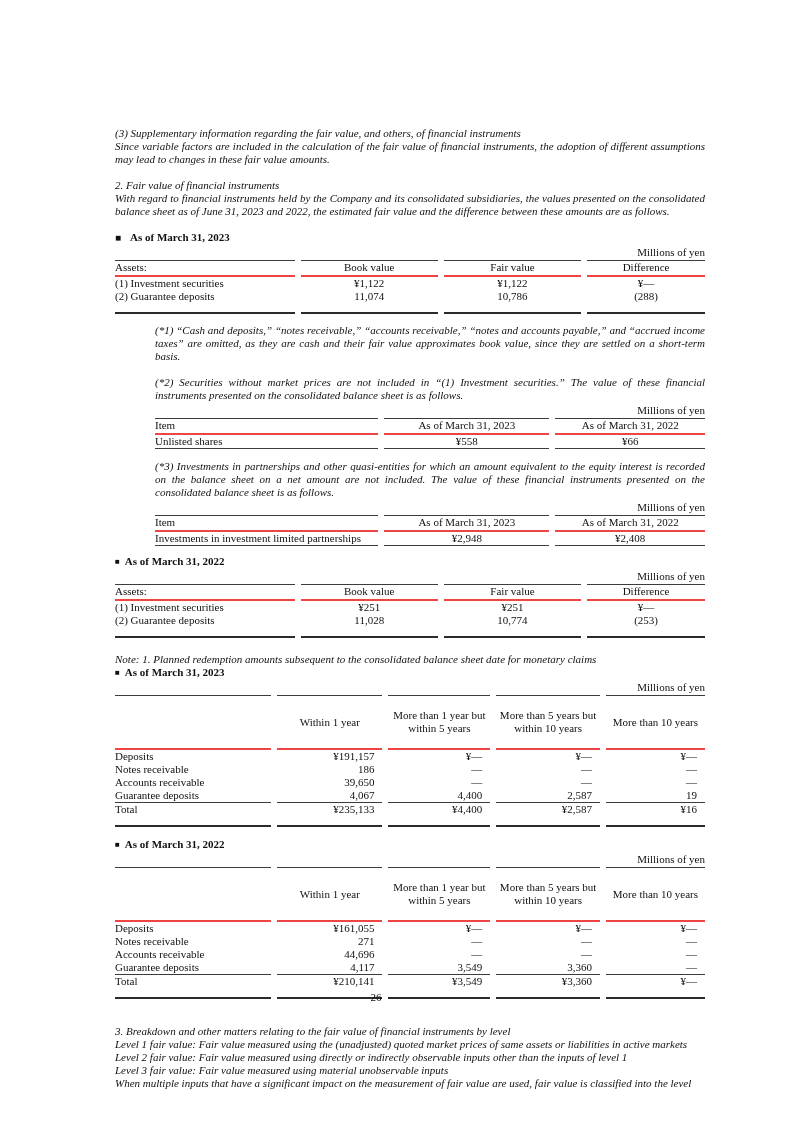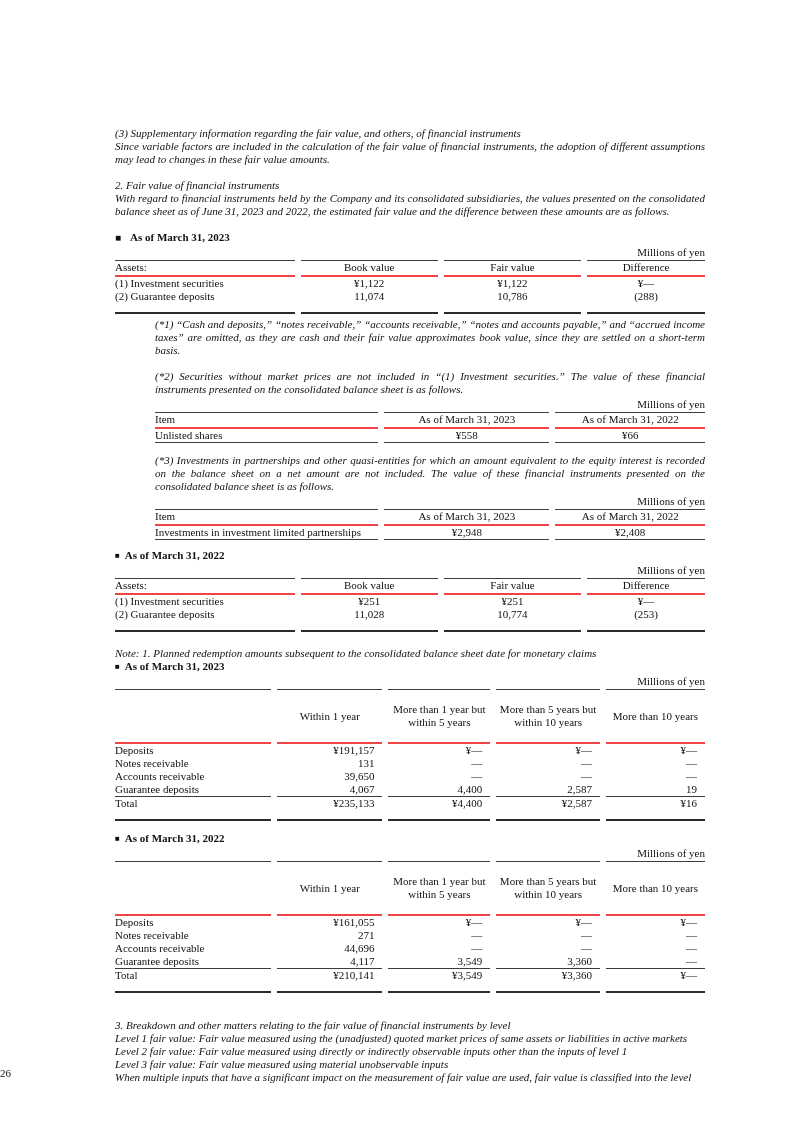--- a/index.html
+++ b/index.html
@@ -24,26 +24,26 @@
   }
   .t th, .t td { font-weight:normal; padding:0; vertical-align:bottom; text-align:center; }
   .t thead th { border-top:1px solid #3c3c3c; border-bottom:2px solid #ef4444; padding-bottom:1px; }
   .t thead th.tall { height:48px; vertical-align:middle; padding:2px 1px; }
   .t .left { text-align:left; }
   .t td.cnum { text-align:center; }
   .t td.rnum { text-align:right; padding-right:8px; }
   .t tr.line td { border-bottom:1px solid #3c3c3c; }
   .t tr.thick td { border-bottom:2px solid #2b2b2b; padding-bottom:9px; }
   .mt13 { margin-top:13px; }
-  .mt10 { margin-top:4px; }
+  .mt10 { margin-top:10px; }
   .mt11 { margin-top:11px; }
   .mt9  { margin-top:9px; }
   .mt15 { margin-top:15px; }
   .mt26 { margin-top:26px; }
-  .page-number { position:absolute; left:0; width:752px; top:1067px; text-align:left; }
+  .page-number { position:absolute; left:0; width:752px; top:991px; text-align:center; }
 </style>
 </head>
 <body>
 
 <div class="page">
   <div class="content">
 
     <p class="para">(3) Supplementary information regarding the fair value, and others, of financial instruments</p>
     <p class="para just">Since variable factors are included in the calculation of the fair value of financial instruments, the adoption of different assumptions may lead to changes in these fair value amounts.</p>
 
@@ -207,21 +207,21 @@
         <tbody>
           <tr>
             <td class="left">Deposits</td>
             <td class="rnum">¥191,157</td>
             <td class="rnum">¥—</td>
             <td class="rnum">¥—</td>
             <td class="rnum">¥—</td>
           </tr>
           <tr>
             <td class="left">Notes receivable</td>
-            <td class="rnum">131</td>
+            <td class="rnum">186</td>
             <td class="rnum">—</td>
             <td class="rnum">—</td>
             <td class="rnum">—</td>
           </tr>
           <tr>
             <td class="left">Accounts receivable</td>
             <td class="rnum">39,650</td>
             <td class="rnum">—</td>
             <td class="rnum">—</td>
             <td class="rnum">—</td>

